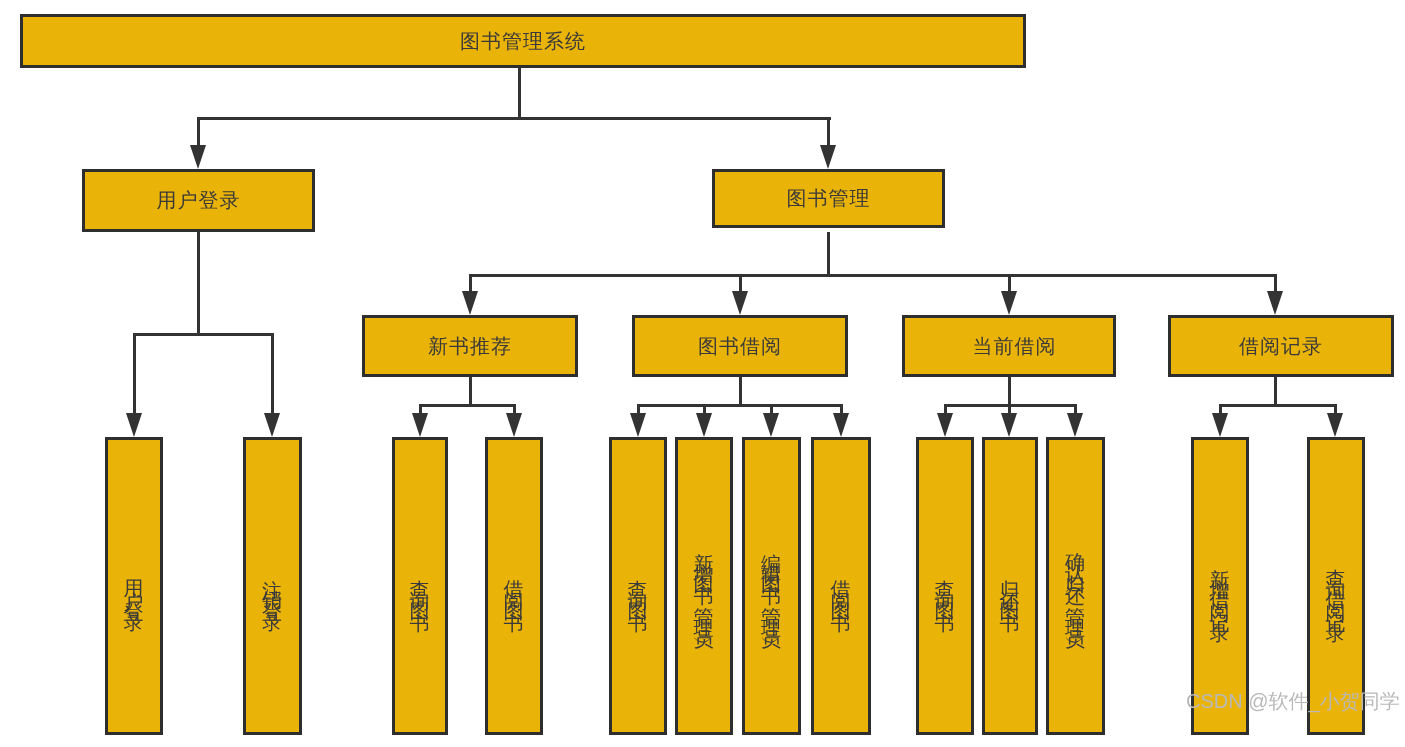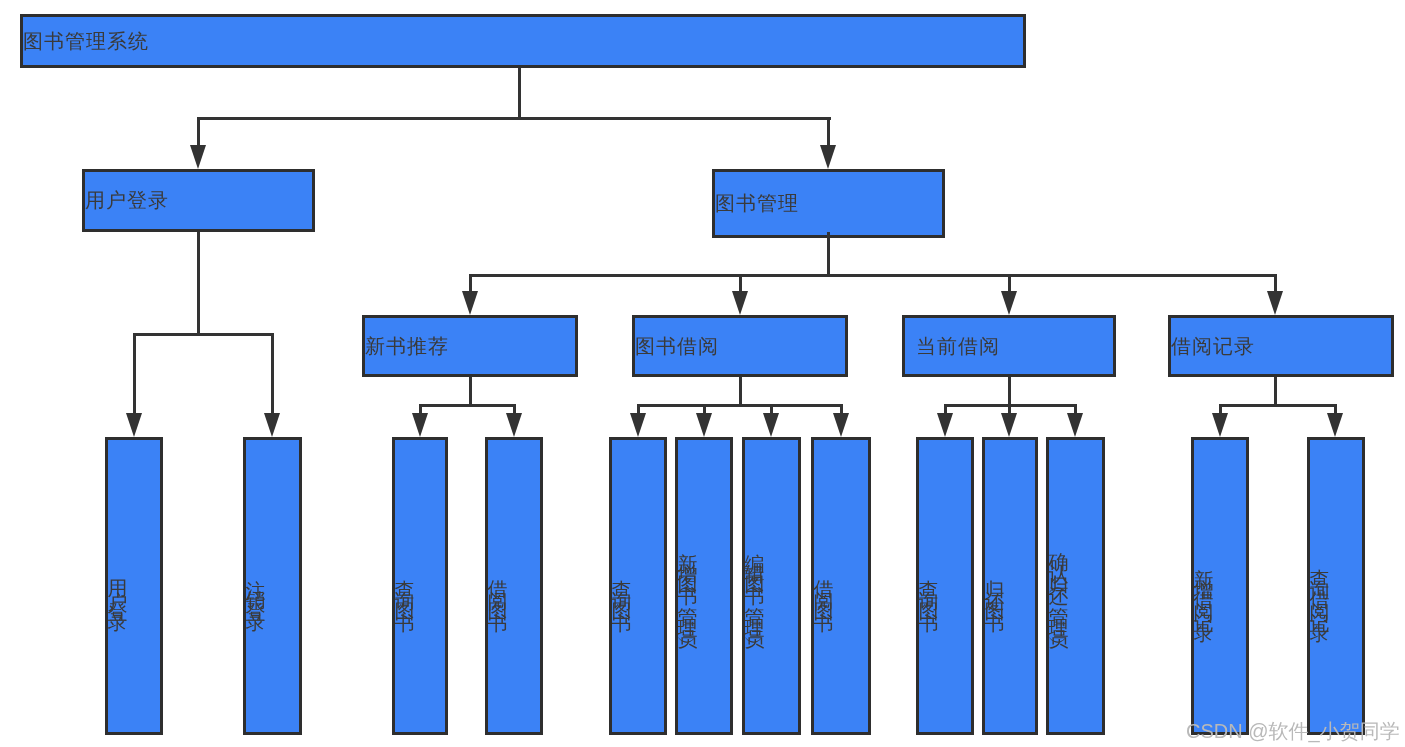--- a/index.html
+++ b/index.html
@@ -7,24 +7,25 @@
   body { font-family: "Liberation Sans", "DejaVu Sans", sans-serif; }
   #canvas {
     position: relative;
     width: 1405px;
     height: 747px;
     background: #ffffff;
     overflow: hidden;
   }
   .box {
     position: absolute;
-    background: #3b82f6;
+    background: #eab308;
     border: 3px solid #2e2e2e;
     display: flex;
     align-items: center;
+    justify-content: center;
     color: #3a3a3a;
   }
   .hnode { font-size: 20px; letter-spacing: 1px; white-space: nowrap; }
   .vnode .vtext {
     writing-mode: vertical-rl;
     text-orientation: mixed;
     font-size: 20px;
     letter-spacing: 11px;
     line-height: 1;
     color: #3a3a3a;
@@ -33,21 +34,21 @@
   .arrowhead {
     position: absolute;
     width: 0; height: 0;
     border-left: 8px solid transparent;
     border-right: 8px solid transparent;
     border-top: 24px solid #333333;
   }
   .watermark {
     position: absolute;
     left: 1186px;
-    top: 718px;
+    top: 688px;
     font-size: 20px;
     color: #b9b9b9;
     white-space: nowrap;
     z-index: 5;
   }
 </style>
 </head>
 <body>
 
 <div id="canvas">
@@ -59,21 +60,21 @@
   <div class="line" style="left:518px; top:68px; width:3px; height:52px;"></div>
   <div class="line" style="left:197px; top:117px; width:634px; height:3px;"></div>
   <div class="line" style="left:197px; top:117px; width:3px; height:30px;"></div>
   <div class="arrowhead" style="left:190px; top:145px;"></div>
   <div class="line" style="left:827px; top:117px; width:3px; height:30px;"></div>
   <div class="arrowhead" style="left:820px; top:145px;"></div>
 
   <div class="box hnode" style="left:82px; top:169px; width:233px; height:63px;">
     <span>用户登录</span>
   </div>
-  <div class="box hnode" style="left:712px; top:169px; width:233px; height:69px;">
+  <div class="box hnode" style="left:712px; top:169px; width:233px; height:59px;">
     <span>图书管理</span>
   </div>
 
   <div class="line" style="left:197px; top:232px; width:3px; height:104px;"></div>
   <div class="line" style="left:133px; top:333px; width:141px; height:3px;"></div>
   <div class="line" style="left:133px; top:333px; width:3px; height:82px;"></div>
   <div class="arrowhead" style="left:126px; top:413px;"></div>
   <div class="line" style="left:271px; top:333px; width:3px; height:82px;"></div>
   <div class="arrowhead" style="left:264px; top:413px;"></div>
 

